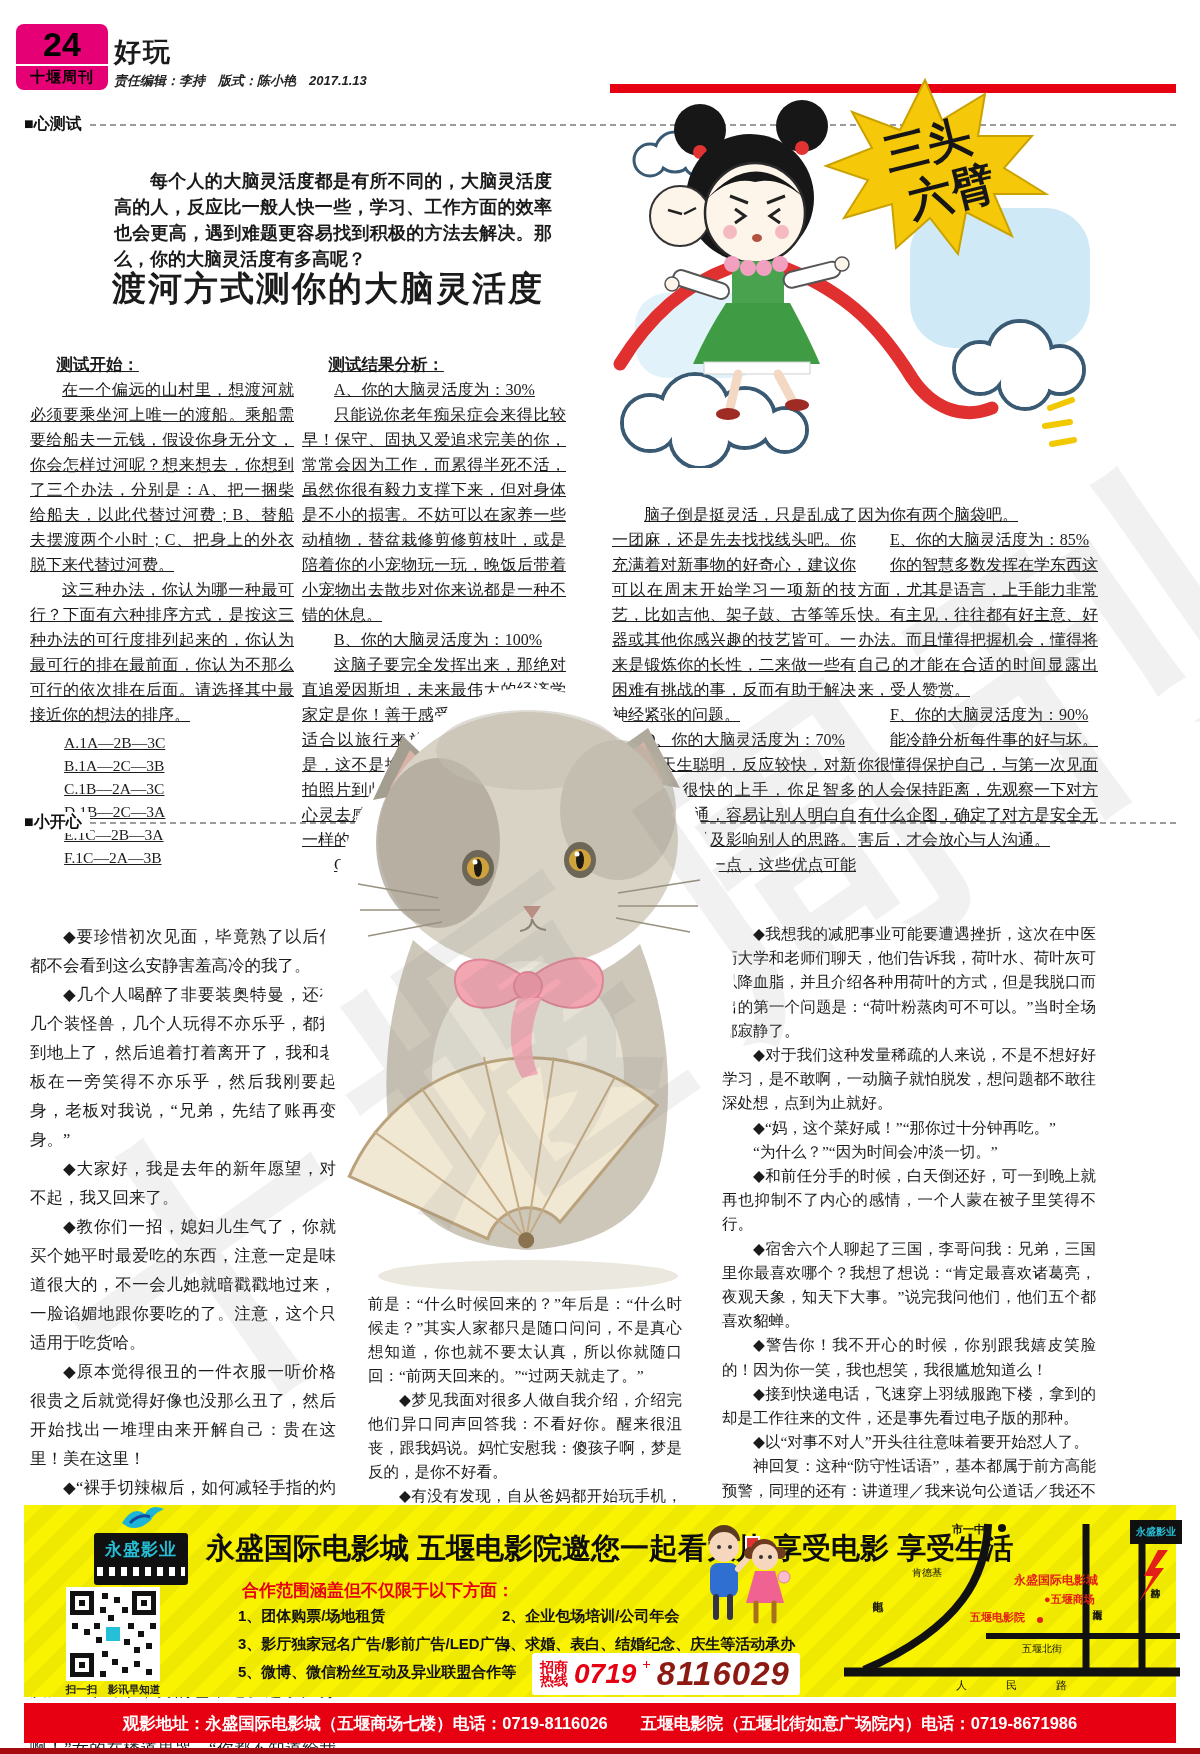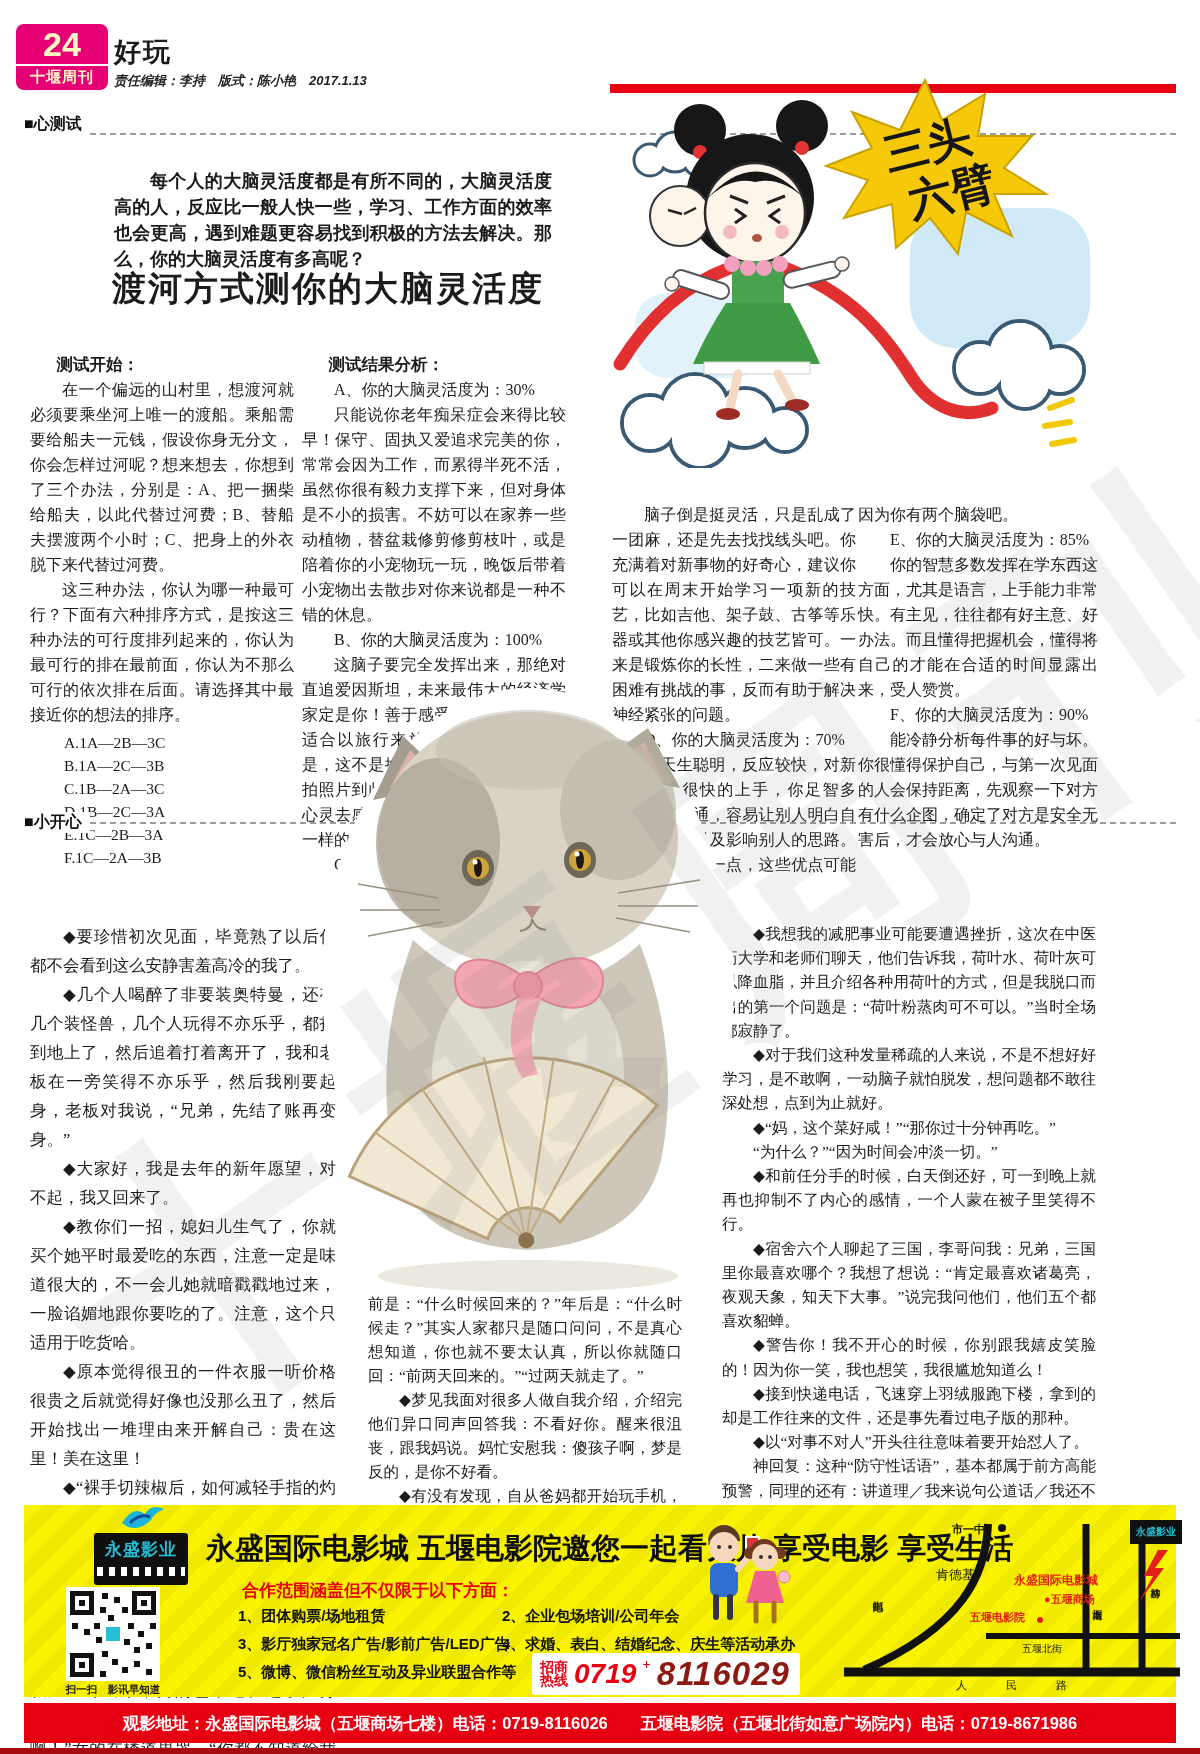--- a/index.html
+++ b/index.html
@@ -1,33 +1,33 @@
 <!DOCTYPE html>
 <html><head>
 <meta charset="utf-8">
 <style>
   html,body{margin:0;padding:0;background:#9a9a9a;}
   .page{position:relative;width:1200px;height:1754px;margin:0 auto;background:#fff;overflow:hidden;
         font-family:"Liberation Serif","DejaVu Serif",serif;color:#1b1b1b;}
   .abs{position:absolute;}
   .sans{font-family:"Liberation Sans","DejaVu Sans",sans-serif;}
   
-  .logo{left:16px;top:24px;width:92px;height:66px;background:#e50076;border-radius:8px;color:#fef9c3;text-align:center;}
+  .logo{left:16px;top:24px;width:92px;height:66px;background:#e50076;border-radius:8px;color:#000000;text-align:center;}
   .logo .num{font-size:34px;font-weight:bold;line-height:40px;font-family:"Liberation Sans",sans-serif;}
   .logo .brand{font-size:15px;font-weight:bold;border-top:2px solid #fff;line-height:22px;letter-spacing:1px;font-family:"Liberation Sans",sans-serif;}
   .section-title{left:114px;top:34px;font-size:27px;font-weight:bold;letter-spacing:2px;}
   .editor-line{left:114px;top:72px;font-size:13px;font-weight:bold;font-style:italic;color:#222;font-family:"Liberation Sans",sans-serif;}
   .top-red-bar{left:610px;top:84px;width:566px;height:9px;background:#e60012;}
   .rule-label{font-size:16px;font-weight:bold;font-family:"Liberation Sans",sans-serif;color:#111;background:#fff;padding-right:8px;}
   .dash-rule{border-top:2px dashed #9c9c9c;height:0;}
   
   .intro{left:114px;top:168px;width:438px;font-size:18px;line-height:26px;font-weight:bold;text-align:justify;text-indent:2em;}
   .main-title{left:112px;top:266px;font-size:34px;font-weight:900;letter-spacing:2px;}
   
-  .testcol{position:absolute;text-align:justify;font-size:16px;line-height:25px;}
+  .testcol{position:absolute;text-align:justify;font-size:16px;line-height:25px;text-decoration:underline;}
   .testcol p{margin:0;text-indent:2em;}
   .testcol p.cont{text-indent:0;}
   .testcol .h{font-family:"Liberation Sans",sans-serif;font-weight:bold;font-size:16.5px;text-indent:1.6em;}
   .opts div{padding-left:2.2em;line-height:23px;font-size:15.5px;}
   
   .funcol{position:absolute;text-align:justify;}
   .funcol p{margin:0;text-indent:2em;}
   .funcol p.cont{text-indent:0;}
   
   .watermark{left:-20px;top:1190px;font-size:300px;font-weight:900;color:rgba(120,120,120,0.10);
@@ -65,21 +65,21 @@
 <div class="page">
 
   <div class="abs logo">
     <div class="num">24</div>
     <div class="brand">十堰周刊</div>
   </div>
   <div class="abs section-title sans">好玩</div>
   <div class="abs editor-line">责任编辑：李持　版式：陈小艳　2017.1.13</div>
   <div class="abs top-red-bar"></div>
 
-  <div class="abs" style="left:24px;top:114px;width:1152px;display:flex;align-items:flex-end;">
+  <div class="abs" style="left:24px;top:114px;width:1152px;display:flex;align-items:center;">
     <span class="rule-label">■心测试</span>
     <span class="dash-rule" style="flex:1;"></span>
   </div>
 
   <div class="abs intro">每个人的大脑灵活度都是有所不同的，大脑灵活度高的人，反应比一般人快一些，学习、工作方面的效率也会更高，遇到难题更容易找到积极的方法去解决。那么，你的大脑灵活度有多高呢？</div>
   <div class="abs main-title">渡河方式测你的大脑灵活度</div>
 
   <div class="testcol" style="left:30px;top:352px;width:264px;">
     <p class="h">测试开始：</p>
     <p>在一个偏远的山村里，想渡河就必须要乘坐河上唯一的渡船。乘船需要给船夫一元钱，假设你身无分文，你会怎样过河呢？想来想去，你想到了三个办法，分别是：A、把一捆柴给船夫，以此代替过河费；B、替船夫摆渡两个小时；C、把身上的外衣脱下来代替过河费。</p>
@@ -382,21 +382,21 @@
         <path d="M8,152 L344,152" stroke="#111" stroke-width="9"></path>
         <path d="M152,4 C150,54 128,106 28,150" stroke="#111" stroke-width="8" fill="none"></path>
         <path d="M150,116 L344,116" stroke="#111" stroke-width="6"></path>
         <path d="M250,4 L250,150" stroke="#111" stroke-width="7"></path>
         <path d="M306,4 L306,150" stroke="#111" stroke-width="7"></path>
         <circle cx="166" cy="8" r="4" fill="#111"></circle>
         <polygon points="322,30 308,56 317,56 303,82 328,48 319,48 332,30" fill="#e32017"></polygon>
         <circle cx="204" cy="100" r="3" fill="#e32017"></circle>
       </svg>
       <span style="left:116px;top:2px;font-size:11px;font-weight:bold;">市一中</span>
-      <span style="left:76px;top:46px;font-size:13px;margin-left:24px;">肯德基</span>
+      <span style="left:76px;top:46px;font-size:10px;">肯德基</span>
       <span class="red" style="left:178px;top:52px;font-size:12px;">永盛国际电影城</span>
       <span class="red" style="left:208px;top:72px;font-size:11px;">●五堰商场</span>
       <span class="red" style="left:134px;top:90px;font-size:11px;">五堰电影院</span>
       <span style="left:186px;top:122px;font-size:10px;">五堰北街</span>
       <span class="v" style="left:34px;top:72px;font-size:11px;">邮电街</span>
       <span class="v" style="left:254px;top:82px;font-size:10px;">五堰南街</span>
       <span class="v" style="left:312px;top:60px;font-size:10px;">柳林路</span>
       <span style="left:120px;top:158px;font-size:11px;letter-spacing:14px;">人　民　路</span>
       <div class="map-logo">永盛影业</div>
     </div>

